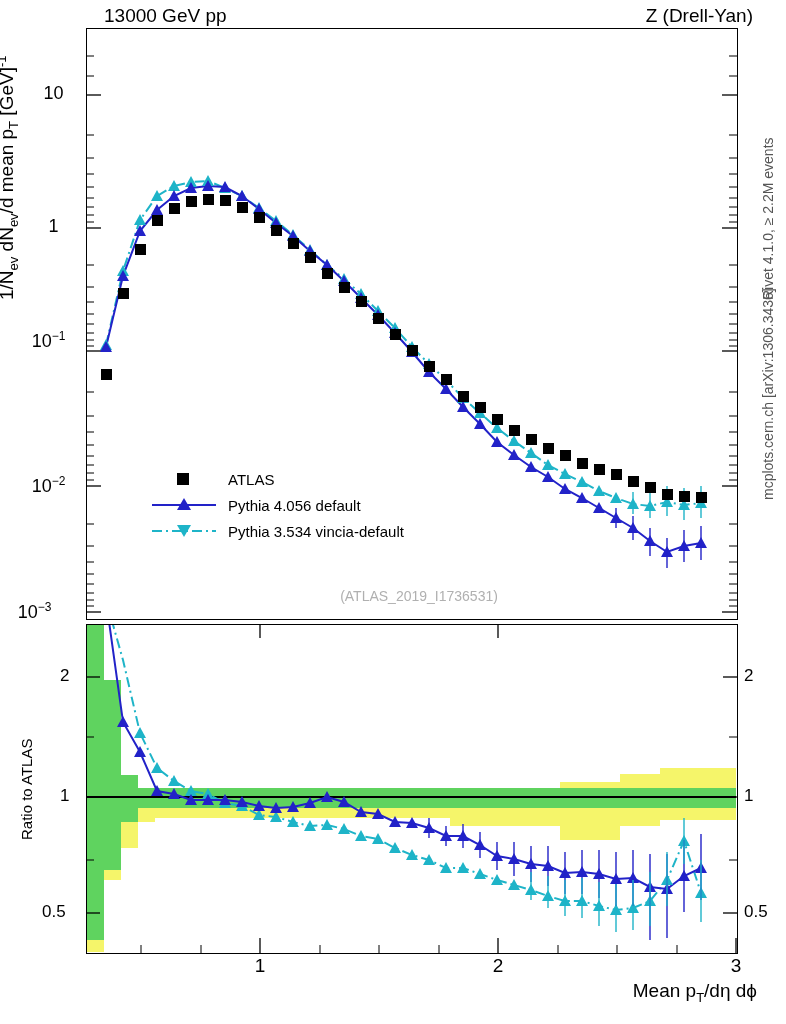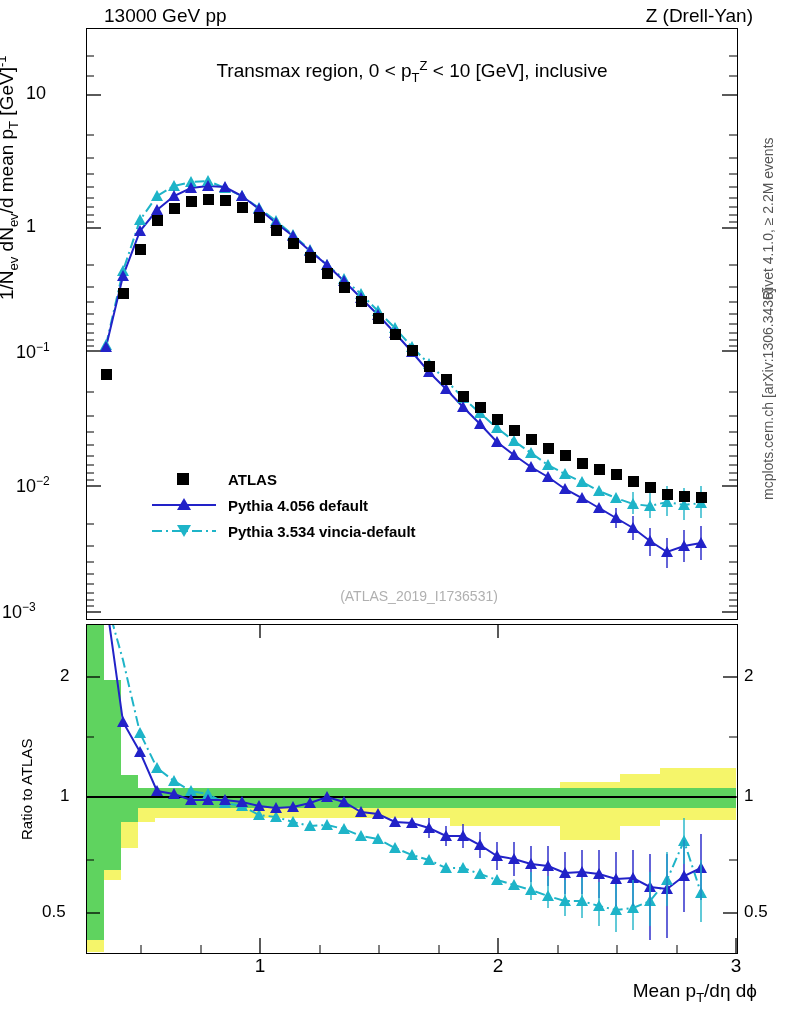--- a/index.html
+++ b/index.html
@@ -32,50 +32,47 @@
   
   .rside{transform:rotate(-90deg);transform-origin:left top;font-size:14px;color:#555;}
   #rs1{left:760px;top:300px;}
   #rs2{left:760px;top:500px;}
 
   
   #xlab{right:20px;top:980px;font-size:19px;}
   #xlab .sub{font-size:13px;vertical-align:sub;}
 
   
-  .ylab{font-size:18px;text-align:left;}
+  .ylab{font-size:18px;text-align:center;}
   .ylab .sup{font-size:12px;vertical-align:super;}
   .xlab{font-size:19px;text-align:center;}
   .rylab{font-size:17px;}
 
   
   #watermark{left:86px;top:588px;width:652px;text-align:center;font-size:14px;color:#b0b0b0;padding-left:7px;}
 
   
   #legend{left:150px;top:466px;font-size:15px;}
-  .leg-row{height:26px;display:flex;align-items:center;font-weight:bold;}
+  .leg-row{height:26px;display:flex;align-items:center;}
   .leg-sym{width:72px;height:22px;position:relative;margin-right:6px;}
   .leg-txt{font-size:15px;}
 
   svg{display:block;}
 </style>
 </head>
 <body>
 
 <div id="root">
 
   <div class="abs txt" id="hdr-left">13000 GeV pp</div>
   <div class="abs txt" id="hdr-right">Z (Drell-Yan)</div>
 
   <div class="abs" id="main-frame"></div>
   <div class="abs" id="ratio-frame"></div>
 
-  <div class="abs txt" id="plot-title">
-    Transmax region, 0 &lt; p<span class="sub">T</span><span class="sup">Z</span> &lt; 10 [GeV], inclusive
-  </div>
 
   <div class="abs txt" id="ylab-main">
     1/N<span class="sub">ev</span> dN<span class="sub">ev</span>/d mean p<span class="sub">T</span> [GeV]<span class="sup">-1</span>
   </div>
   <div class="abs txt" id="ylab-ratio">Ratio to ATLAS</div>
   <div class="abs txt" id="xlab">
     Mean p<span class="sub">T</span>/dη dϕ
   </div>
 
   <div class="abs txt rside" id="rs1">Rivet 4.1.0, ≥ 2.2M events</div>
@@ -480,21 +477,21 @@
 
       <g stroke-width="1.3">
         <line x1="260" y1="625" x2="260" y2="638"></line>
         <line x1="498" y1="625" x2="498" y2="638"></line>
       </g>
     </g>
   </svg>
 
   <div class="abs txt ylab" style="left:26px;top:83px;width:55px;">10</div>
   <div class="abs txt ylab" style="left:26px;top:216px;width:55px;">1</div>
-  <div class="abs txt ylab" style="left:16px;top:340px;width:65px;">10<span class="sup">−1</span></div>
+  <div class="abs txt ylab" style="left:16px;top:329px;width:65px;">10<span class="sup">−1</span></div>
   <div class="abs txt ylab" style="left:16px;top:474px;width:65px;">10<span class="sup">−2</span></div>
   <div class="abs txt ylab" style="left:2px;top:600px;width:65px;">10<span class="sup">−3</span></div>
 
   <div class="abs txt rylab" style="left:60px;top:666px;">2</div>
   <div class="abs txt rylab" style="left:60px;top:786px;">1</div>
   <div class="abs txt rylab" style="left:42px;top:902px;">0.5</div>
 
   <div class="abs txt rylab" style="left:744px;top:666px;">2</div>
   <div class="abs txt rylab" style="left:744px;top:786px;">1</div>
   <div class="abs txt rylab" style="left:744px;top:902px;">0.5</div>

